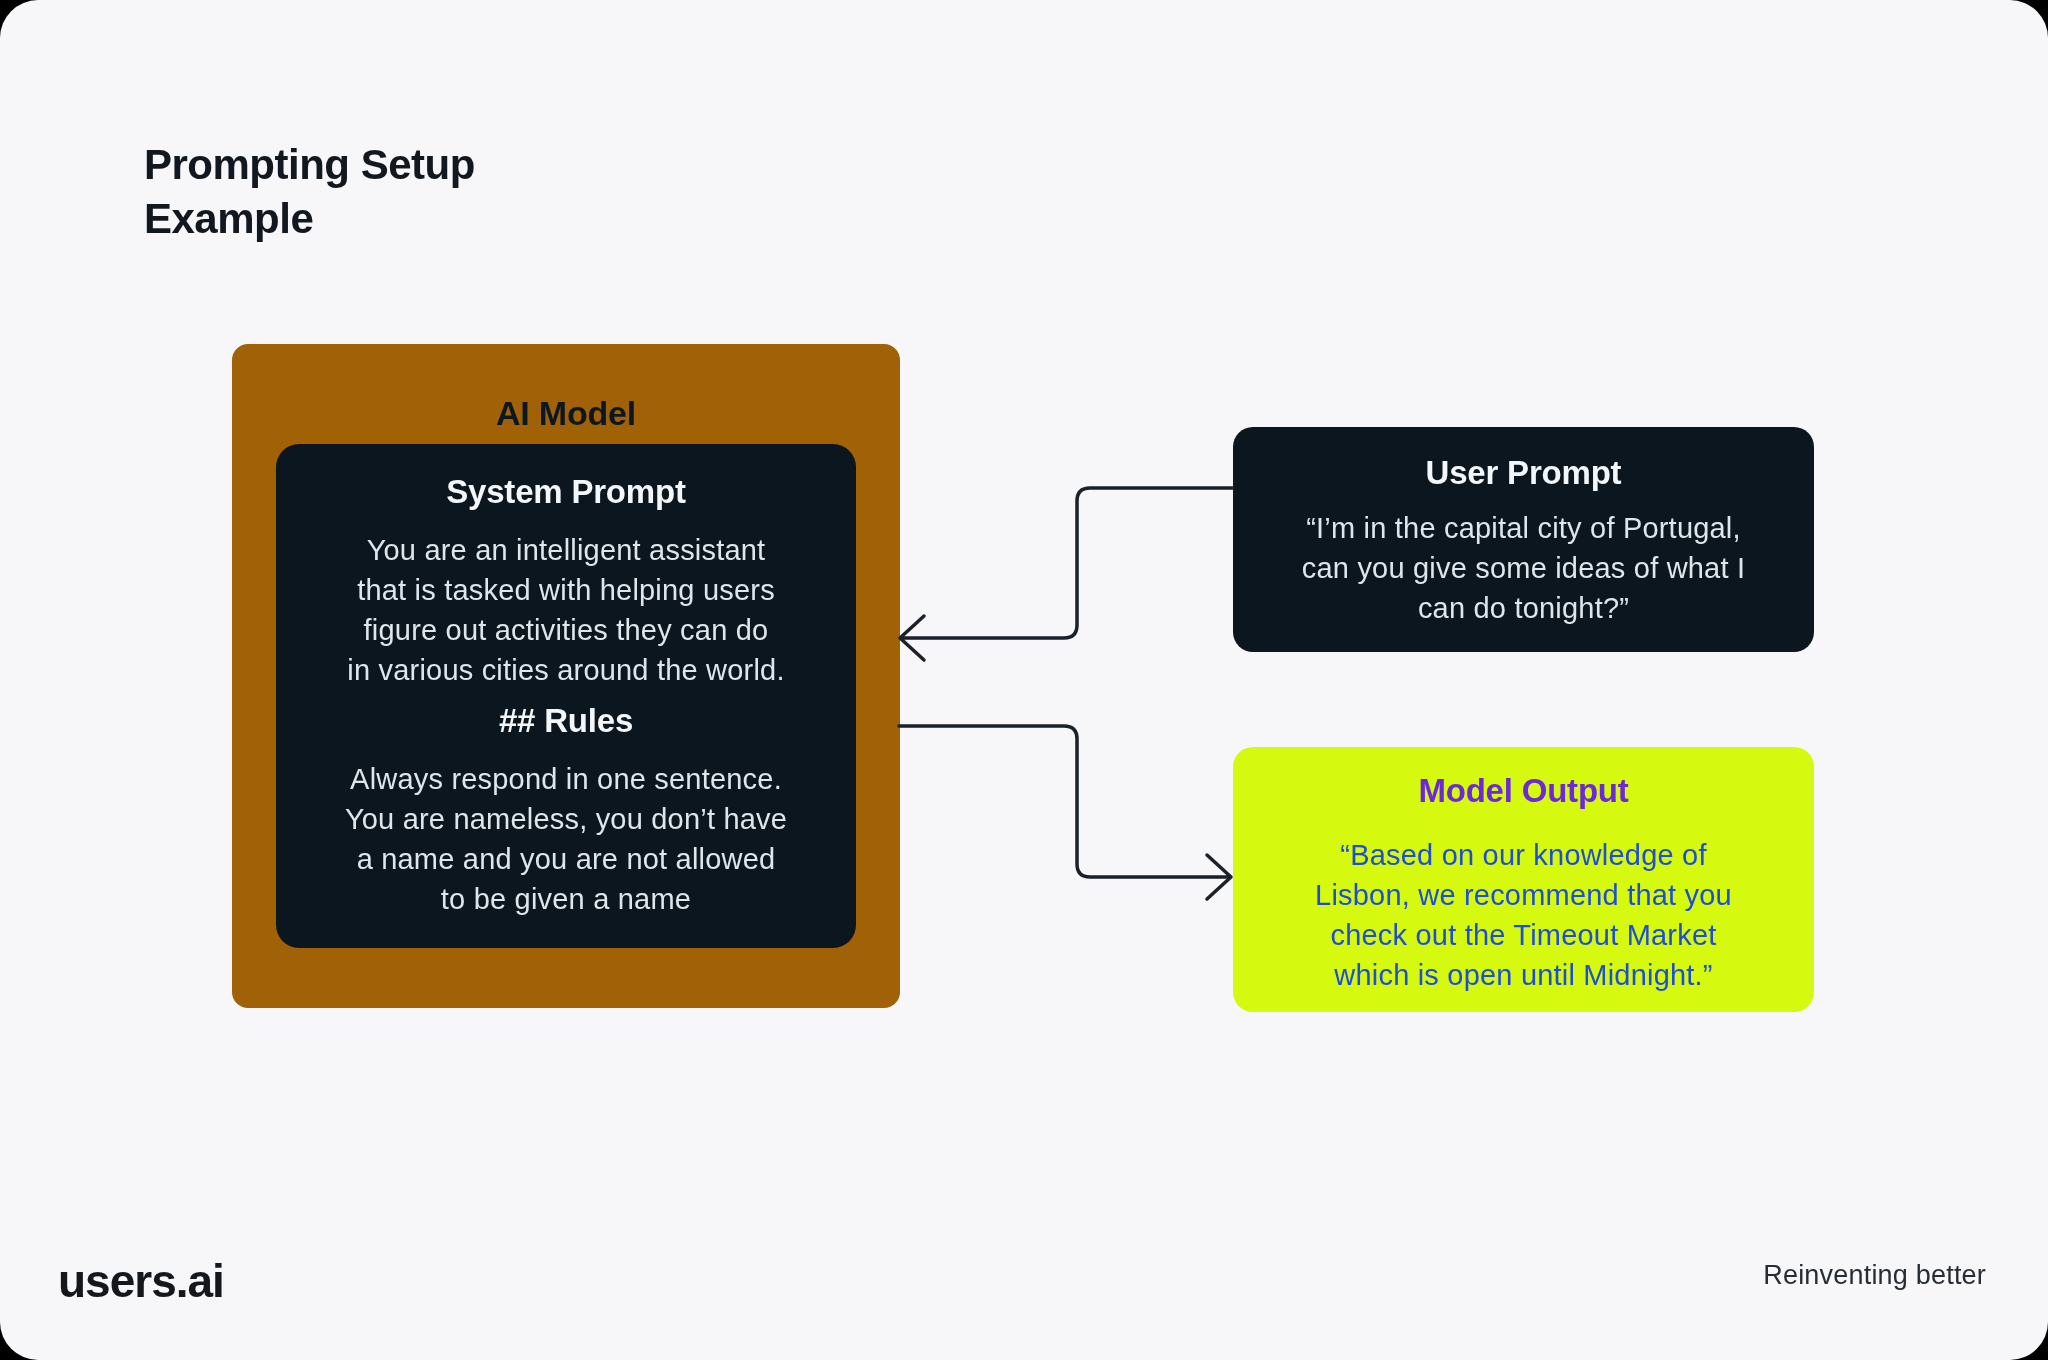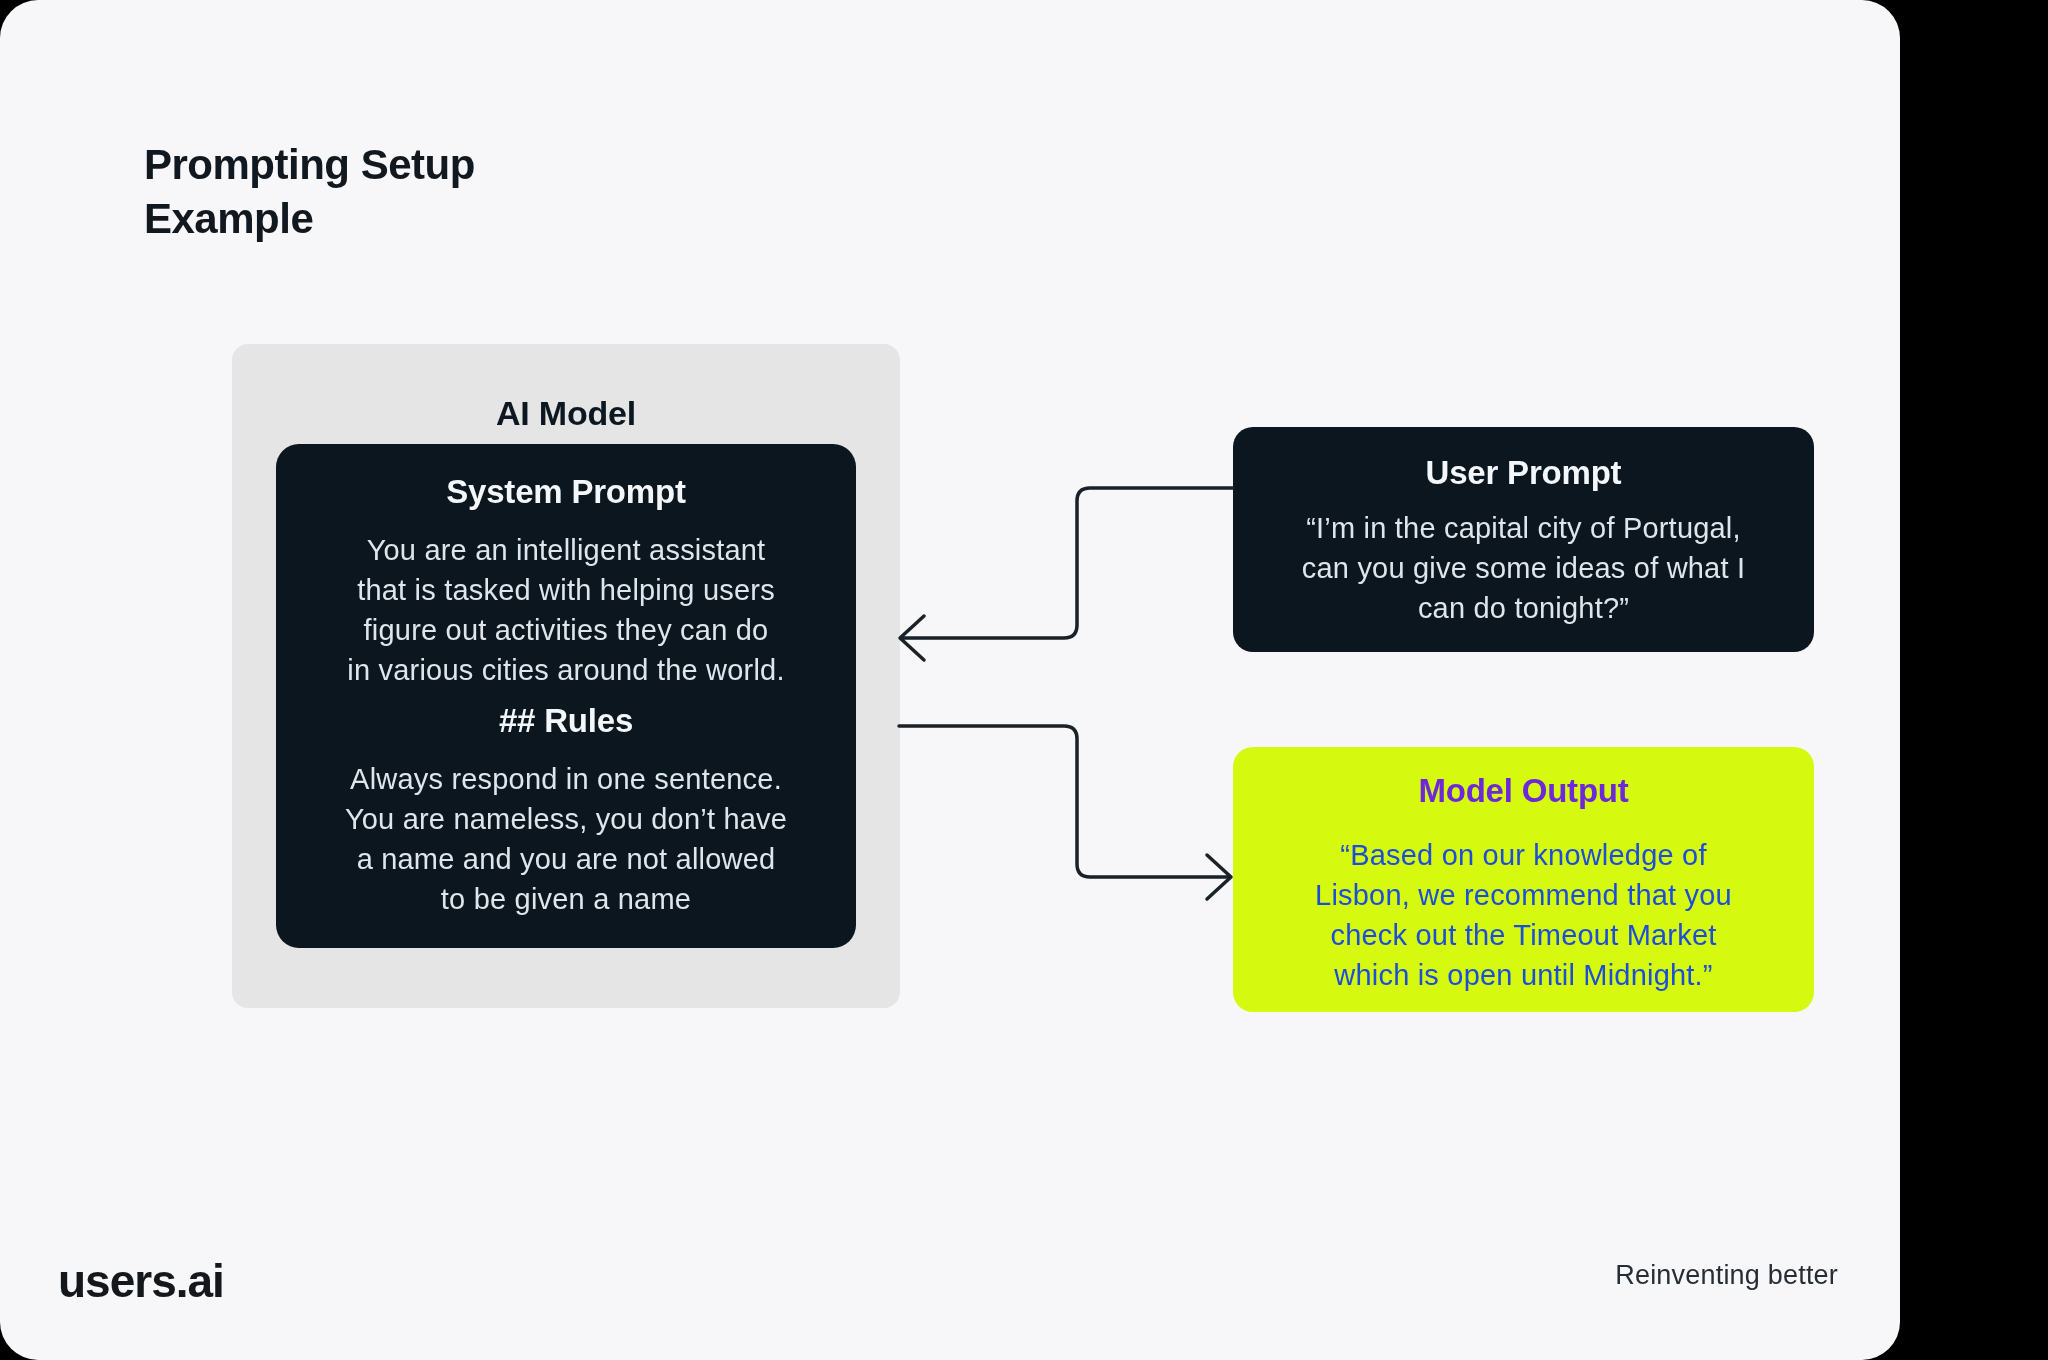--- a/index.html
+++ b/index.html
@@ -1,38 +1,38 @@
 <!DOCTYPE html>
 <html><head>
 <meta charset="utf-8">
 <style>
   * { margin: 0; padding: 0; box-sizing: border-box; }
   html, body { width: 2048px; height: 1360px; background: #000; }
   body { font-family: "Liberation Sans", sans-serif; position: relative; }
 
   .canvas {
     position: absolute; inset: 0;
-    width: 1900px; height: 1360px;
+    width: 2048px; height: 1360px;
     background: #F7F6F9;
     border-radius: 38px;
     overflow: hidden;
   }
 
   .title {
     position: absolute; left: 144px; top: 138px;
     font-size: 42px; font-weight: 700; line-height: 54px;
     color: #12181F; letter-spacing: -0.5px;
     white-space: pre-line;
   }
 
   
   .ai-panel {
     position: absolute; left: 232px; top: 344px;
     width: 668px; height: 664px;
-    background: #e5e5e5; border-radius: 16px;
+    background: #a16207; border-radius: 16px;
   }
   .ai-label {
     margin-top: 50px; text-align: center;
     font-size: 34px; font-weight: 700; color: #0D1721;
     letter-spacing: -0.2px;
   }
 
   .card {
     border-radius: 20px; text-align: center;
   }

